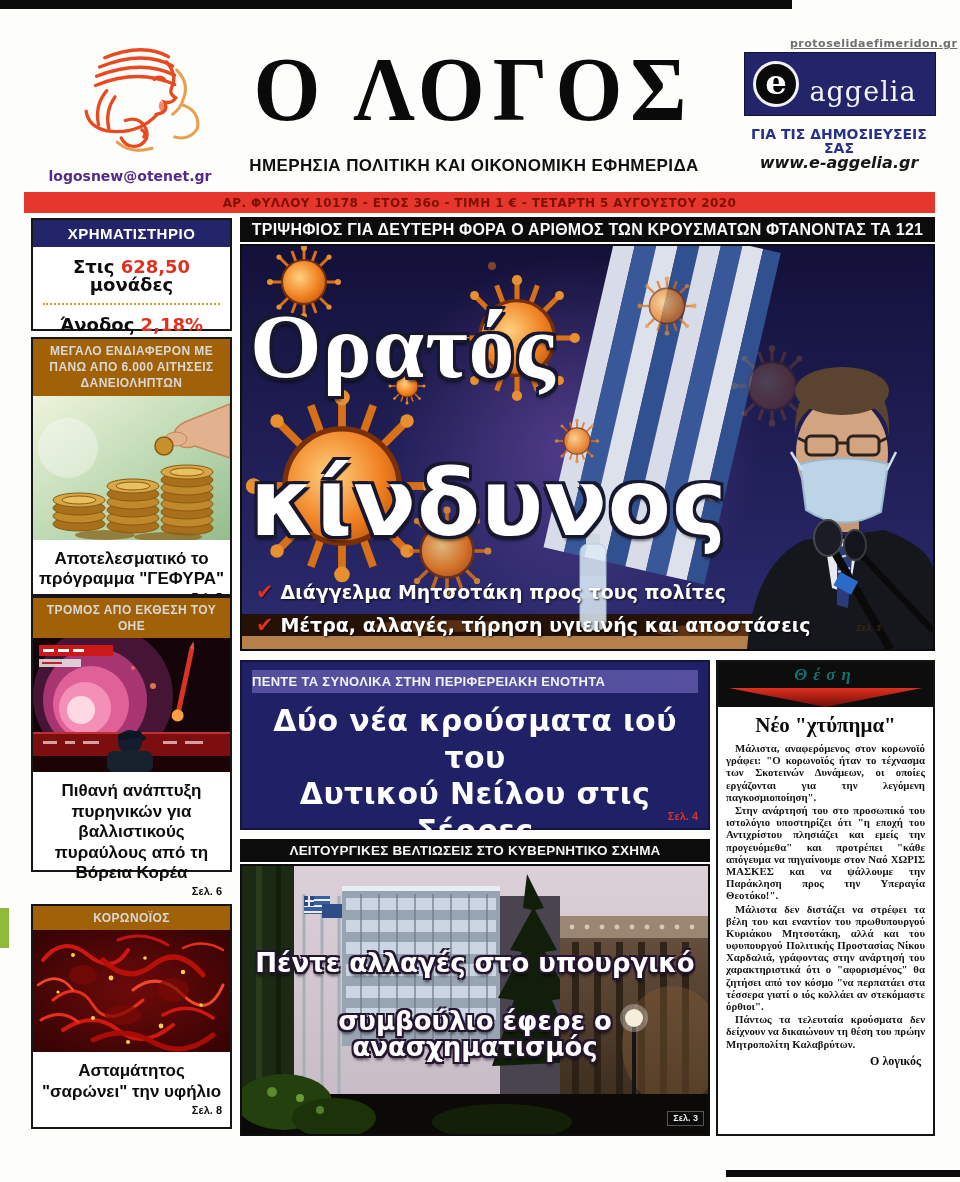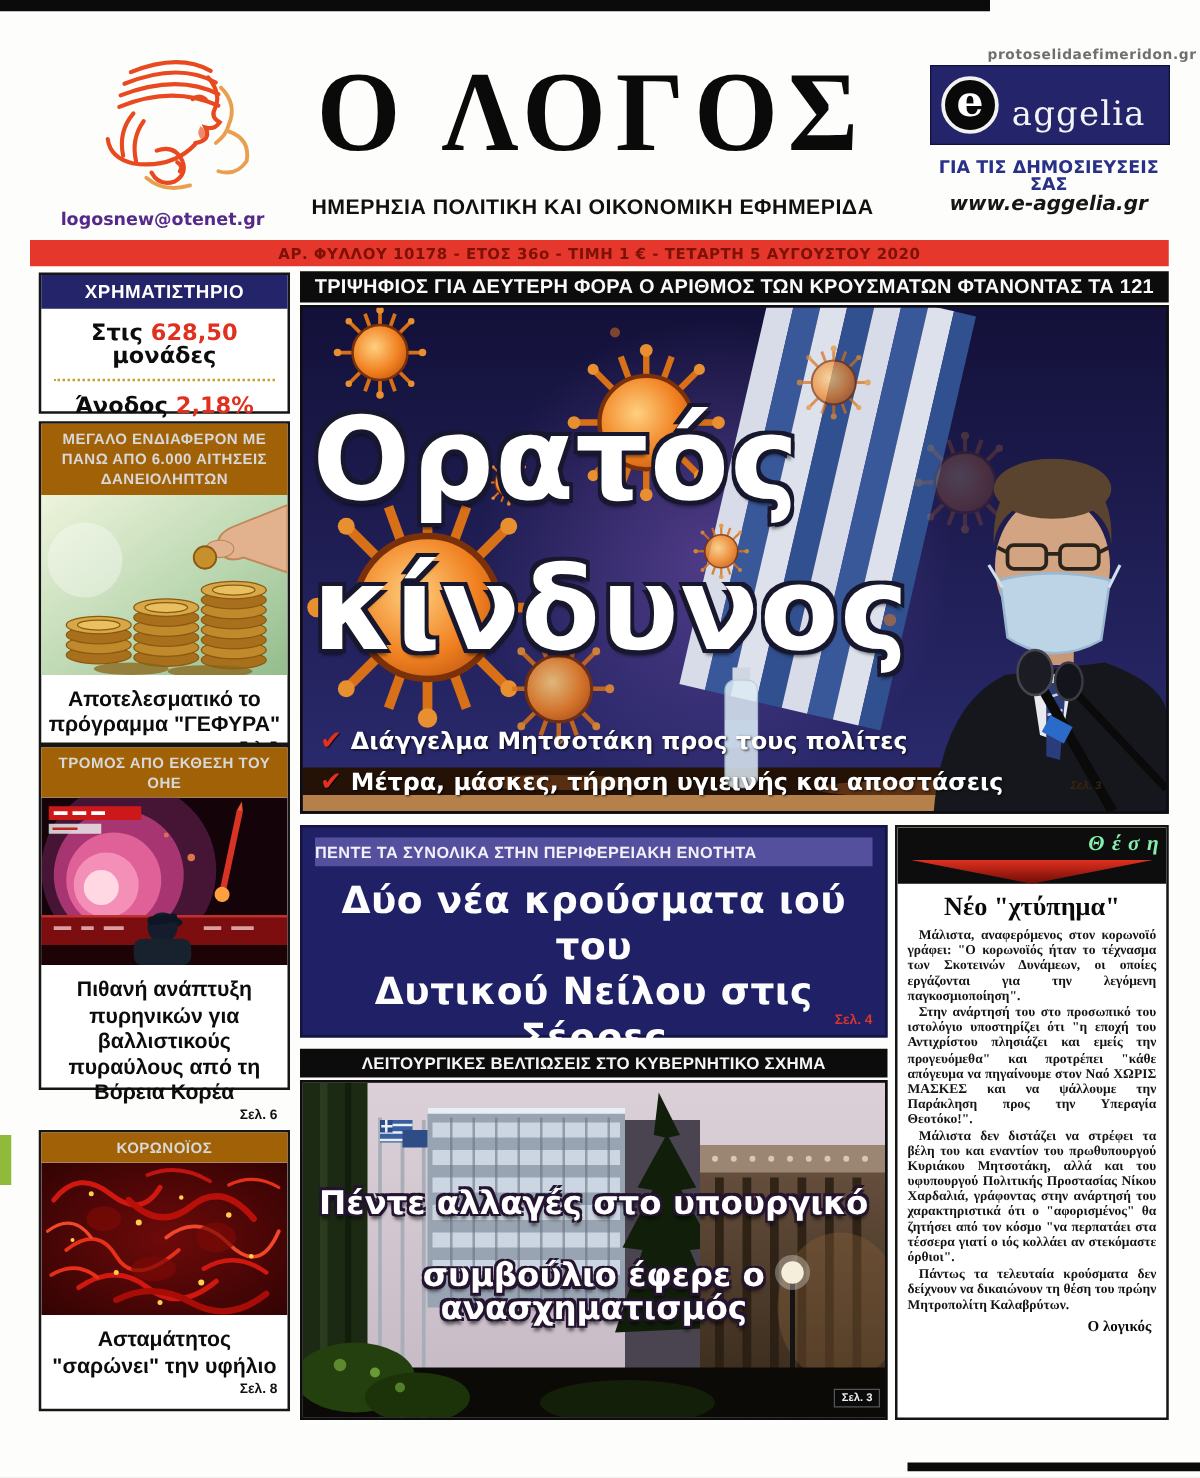--- a/index.html
+++ b/index.html
@@ -7,21 +7,21 @@
   .page {
     position:relative; width:960px; height:1182px; margin:0 auto;
     background:#fdfdfb; overflow:hidden;
     font-family:"Liberation Sans", sans-serif; color:#111;
   }
   .abs { position:absolute; }
 
   
   .topstrip { left:0; top:0; width:792px; height:9px; background:#0b0b0b; }
   .watermark { left:790px; top:38px; width:165px; text-align:right;
-    font:bold 11px/1 "DejaVu Sans", sans-serif; color:#6f6f6f; letter-spacing:.5px; }
+    font:bold 11px/1 "DejaVu Sans", sans-serif; color:#6f6f6f; letter-spacing:.5px;text-decoration:underline; }
 
   
   .logo-art { left:45px; top:38px; width:175px; height:128px; }
   .logo-email { left:26px; top:169px; width:208px; text-align:center;
     font:bold 14px/1 "DejaVu Sans", sans-serif; color:#55298a; }
   .mast-title { left:226px; top:44px; width:496px; text-align:center;
     font:900 86px/1.02 "Liberation Serif", serif; color:#0a0a0a;
     letter-spacing:8px; transform:scaleY(1.06); transform-origin:top center; white-space:nowrap; }
   .mast-sub { left:226px; top:157px; width:496px; text-align:center;
     font:bold 17px/1 "Liberation Sans", sans-serif; color:#101010; letter-spacing:.4px; }
@@ -64,22 +64,22 @@
   
   .banner { left:240px; top:217px; width:695px; height:25px; background:#0c0c0c;
     display:flex; align-items:center; justify-content:center;
     font:bold 16px/1 "Liberation Sans", sans-serif; color:#fafafa; letter-spacing:.2px; }
   .lead-photo { left:240px; top:244px; width:695px; height:407px;
     border:2px solid #0d0d0d; background:#181646; overflow:hidden; }
   .lead-photo svg { position:absolute; left:0; top:0; width:100%; height:100%; }
   .hl { position:absolute; left:8px; color:#fff;
     font:bold 92px/1 "DejaVu Sans", sans-serif; letter-spacing:1px;
     text-shadow:-3px -3px 0 #17172e,3px -3px 0 #17172e,-3px 3px 0 #17172e,3px 3px 0 #17172e,0 5px 3px rgba(0,0,0,.55); }
-  .hl.l1 { top:76px; }
-  .hl.l2 { top:196px; }
+  .hl.l1 { top:54px;font-family:Liberation Serif, serif; }
+  .hl.l2 { top:212px; }
   .bullets { position:absolute; left:14px; top:330px; }
   .bullet { font:bold 19px/1.55 "DejaVu Sans", sans-serif; color:#fff;
     text-shadow:1px 1px 2px rgba(0,0,0,.8); }
   .chk { color:#e0301f; font-size:21px; text-shadow:1px 1px 0 rgba(0,0,0,.6); margin-right:7px; }
   .lead-page { position:absolute; right:52px; bottom:16px;
     font:bold italic 9px/1 "Liberation Sans", sans-serif; color:#38260e; }
 
   .westnile { left:240px; top:660px; width:470px; height:170px; background:#1f2066;
     border:2px solid #14143e; }
   .wn-kick { margin:8px 10px 0; background:#54509e; color:#f2f0fa; text-align:left;
@@ -100,21 +100,21 @@
     font:bold 26px/1 "DejaVu Sans", sans-serif;
     text-shadow:-2px -2px 0 #241430,2px -2px 0 #241430,-2px 2px 0 #241430,2px 2px 0 #241430,0 4px 3px rgba(0,0,0,.6); }
   .bl.l1 { top:84px; }
   .bl.l2 { top:142px; }
   .bl-page { position:absolute; right:4px; bottom:8px; background:#0a0a0a; color:#eee;
     font:bold 9px/1 "Liberation Sans", sans-serif; padding:2px 5px; border:1px solid #555; }
 
   
   .opinion { left:716px; top:660px; width:219px; height:476px; background:#fff;
     border:2px solid #141414; overflow:hidden; }
-  .op-head { background:#0d0d0d; color:#86efac; text-align:right;
+  .op-head { background:#0d0d0d; color:#0f766e; text-align:center;
     font:bold italic 17px/1 "Liberation Serif", serif; letter-spacing:6px; padding:4px 0 5px; }
   .op-tri { height:19px; background:#0d0d0d; position:relative; }
   .op-tri::after { content:""; position:absolute; inset:0;
     background:linear-gradient(#e0301f,#6e0c05);
     clip-path:polygon(5% 0, 95% 0, 50% 100%); }
   .op-title { text-align:center; font:bold 21px/1.1 "Liberation Serif", serif;
     color:#0a0a0a; margin:7px 0 5px; }
   .op-body { padding:0 8px; }
   .op-body p { font:bold 10.8px/1.13 "Liberation Serif", serif; color:#151515;
     text-align:justify; text-indent:9px; margin-bottom:1px; }
@@ -422,21 +422,21 @@
       <line x1="648" y1="403" x2="588" y2="298" stroke="#0a0a0a" stroke-width="8"></line>
       <line x1="691" y1="385" x2="614" y2="303" stroke="#0a0a0a" stroke-width="6"></line>
       <ellipse cx="586" cy="292" rx="14" ry="18" fill="#1c1c24" stroke="#46464e" stroke-width="2"></ellipse>
       <ellipse cx="613" cy="299" rx="11" ry="15" fill="#14141c" stroke="#3a3a42" stroke-width="2"></ellipse>
       <rect x="594" y="330" width="20" height="15" fill="#2a6ac8" transform="rotate(28 604 337)"></rect>
     </svg>
     <div class="hl l1">Ορατός</div>
     <div class="hl l2">κίνδυνος</div>
     <div class="bullets">
       <div class="bullet"><span class="chk">✔</span><span>Διάγγελμα Μητσοτάκη προς τους πολίτες</span></div>
-      <div class="bullet"><span class="chk">✔</span><span>Μέτρα, μάσκες, τήρηση υγιεινής και αποστάσεις</span></div>
+      <div class="bullet"><span class="chk">✔</span><span>Μέτρα, αλλαγές, τήρηση υγιεινής και αποστάσεις</span></div>
     </div>
     <div class="lead-page">Σελ. 3</div>
   </div>
 
   <div class="abs westnile">
     <div class="wn-kick">ΠΕΝΤΕ ΤΑ ΣΥΝΟΛΙΚΑ ΣΤΗΝ ΠΕΡΙΦΕΡΕΙΑΚΗ ΕΝΟΤΗΤΑ</div>
     <div class="wn-line first">Δύο νέα κρούσματα ιού του</div>
     <div class="wn-line">Δυτικού Νείλου στις Σέρρες</div>
     <div class="wn-page">Σελ. 4</div>
   </div>

